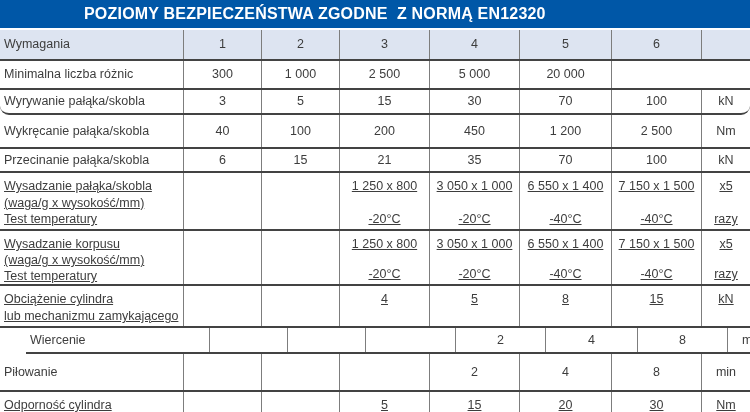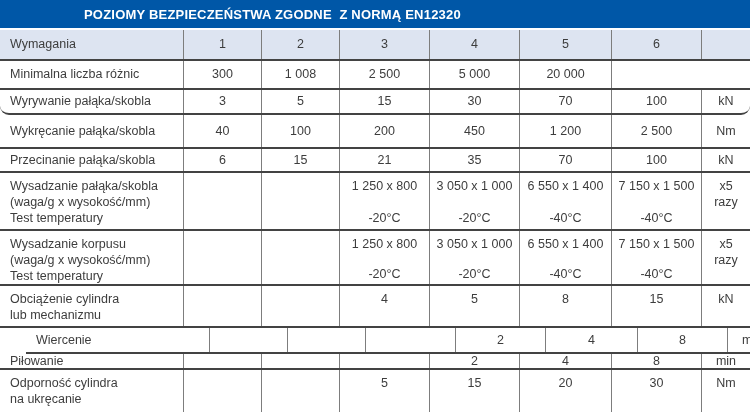--- a/index.html
+++ b/index.html
@@ -3,47 +3,47 @@
 <meta charset="utf-8">
 <style>
   html,body{margin:0;padding:0;background:#ffffff;}
   .screen{
     position:relative;width:750px;height:412px;overflow:hidden;background:#ffffff;
     font-family:"Liberation Sans",sans-serif;color:var(--text,#3d3d3d);
   }
   .title-bar{
     height:28px;background:var(--title-bg,#0057a7);color:var(--title-text,#ffffff);
     display:flex;align-items:center;padding-left:84px;box-sizing:border-box;
-    font-size:13px;font-weight:700;white-space:pre;letter-spacing:0.2px;
+    font-size:16px;font-weight:700;white-space:pre;letter-spacing:0.2px;
   }
   .tbl{margin-top:2px;}
   .row{
     display:grid;
     grid-template-columns:184px 78px 78px 90px 90px 92px 90px 48px;
     border-bottom:2px solid var(--h-border,#434343);
     background:var(--row-bg,#ffffff);
     box-sizing:border-box;
   }
   .row.hdr{background:var(--header-bg,#dde4f1);}
   .cell{
     border-right:1px solid var(--v-border,#7d7d7d);
     box-sizing:border-box;
     font-size:12.5px;line-height:17px;
     display:flex;flex-direction:column;justify-content:center;align-items:center;
     text-align:center;padding:2px 2px;overflow:hidden;
   }
   .cell:last-child{border-right:none;}
-  .cell.lbl{align-items:flex-start;text-align:left;padding-left:10px;padding-right:4px;}
-  .row.top .cell{justify-content:flex-start;padding-top:5px;line-height:16px;}
+  .cell.lbl{align-items:flex-start;text-align:left;padding-left:4px;padding-right:4px;}
+  .row.top .cell{justify-content:space-between;padding-top:5px;line-height:16px;text-decoration:underline;}
   .row.top .cell .ln{height:16px;}
   .val,.sp,.tmp{height:16px;}
   
   .rh-hdr{height:31px;} .rh-1{height:29px;} .rh-2{height:25px;border-radius:9px;} .rh-3{height:34px;}
   .rh-4{height:24px;} .rh-5{height:58px;} .rh-6{height:55px;} .rh-7{height:42px;}
-  .rh-8{height:26px;margin-left:26px;} .rh-9{height:16px;} .rh-10{height:42px;border-bottom:none;}
+  .rh-8{height:26px;margin-left:26px;} .rh-9{height:38px;} .rh-10{height:42px;border-bottom:none;}
 </style>
 </head>
 <body>
 
 <div class="screen">
 
   <div class="title-bar">
     <span>POZIOMY BEZPIECZEŃSTWA ZGODNE  Z NORMĄ EN12320</span>
   </div>
 
@@ -56,21 +56,21 @@
       <div class="cell">3</div>
       <div class="cell">4</div>
       <div class="cell">5</div>
       <div class="cell">6</div>
       <div class="cell"></div>
     </div>
 
     <div class="row rh-1">
       <div class="cell lbl">Minimalna liczba różnic</div>
       <div class="cell">300</div>
-      <div class="cell">1 008</div>
+      <div class="cell">1 000</div>
       <div class="cell">2 500</div>
       <div class="cell">5 000</div>
       <div class="cell">20 000</div>
       <div class="cell"></div>
     </div>
 
     <div class="row rh-2">
       <div class="cell lbl">Wyrywanie pałąka/skobla</div>
       <div class="cell">3</div>
       <div class="cell">5</div>

